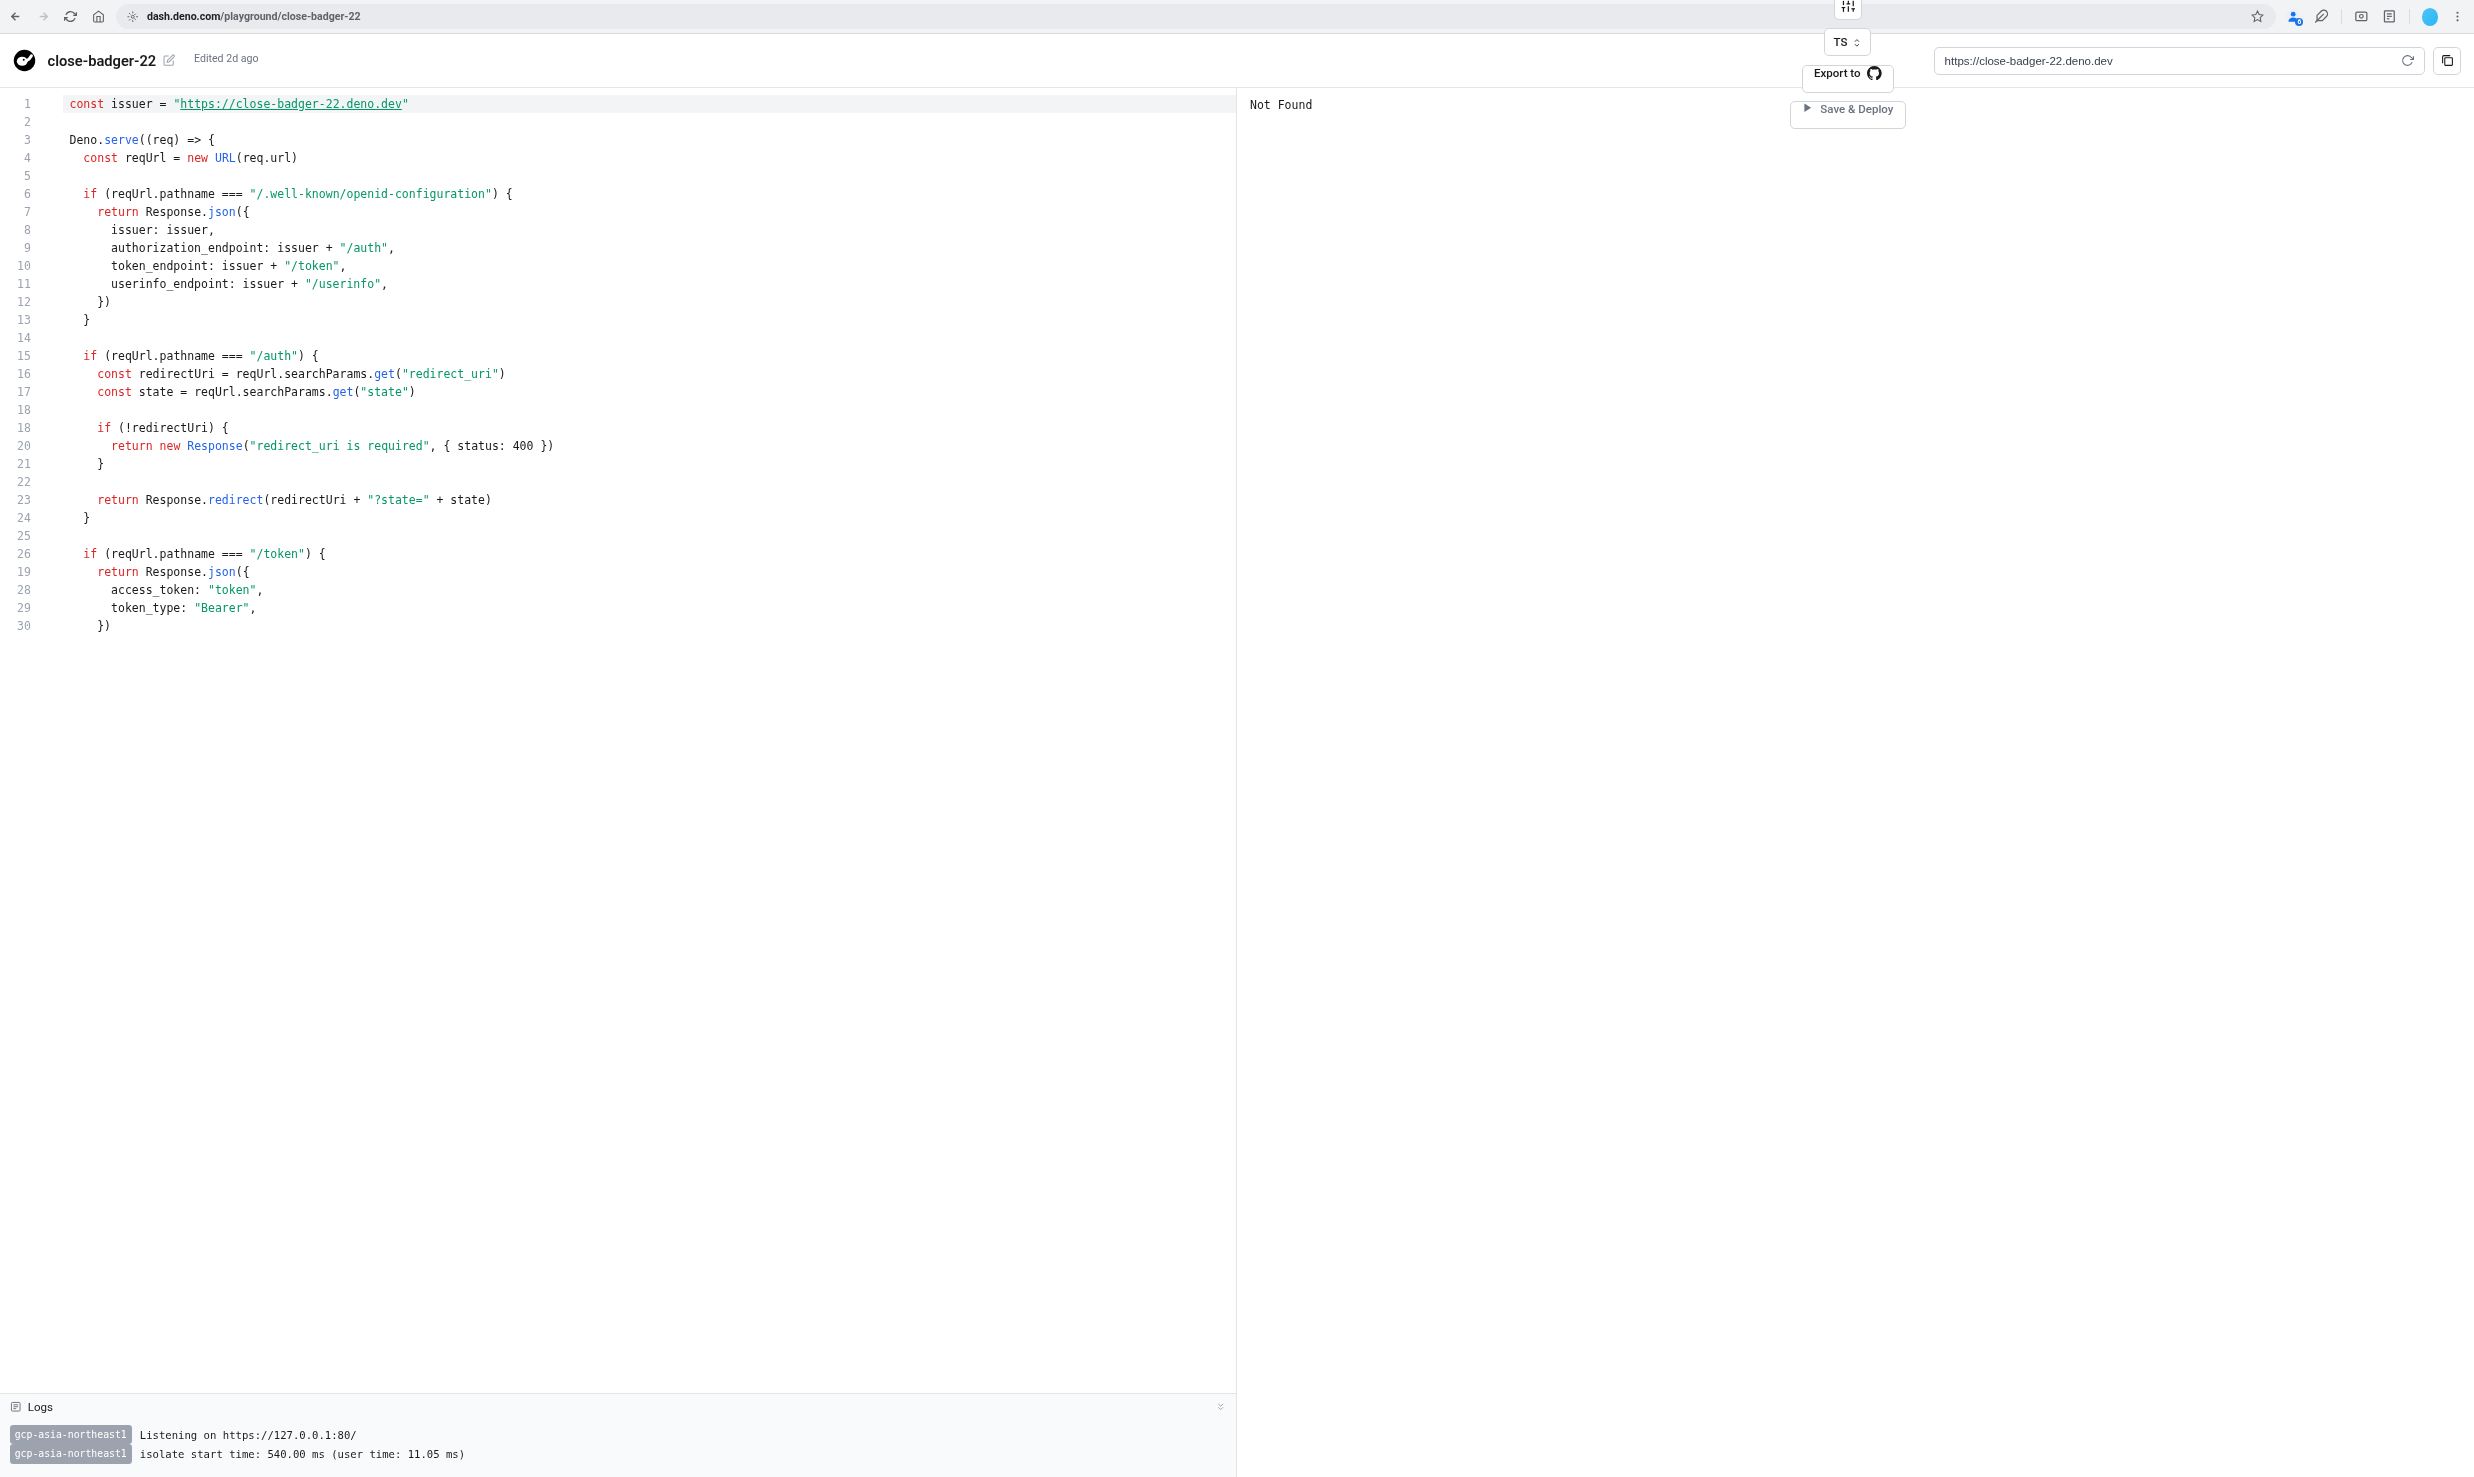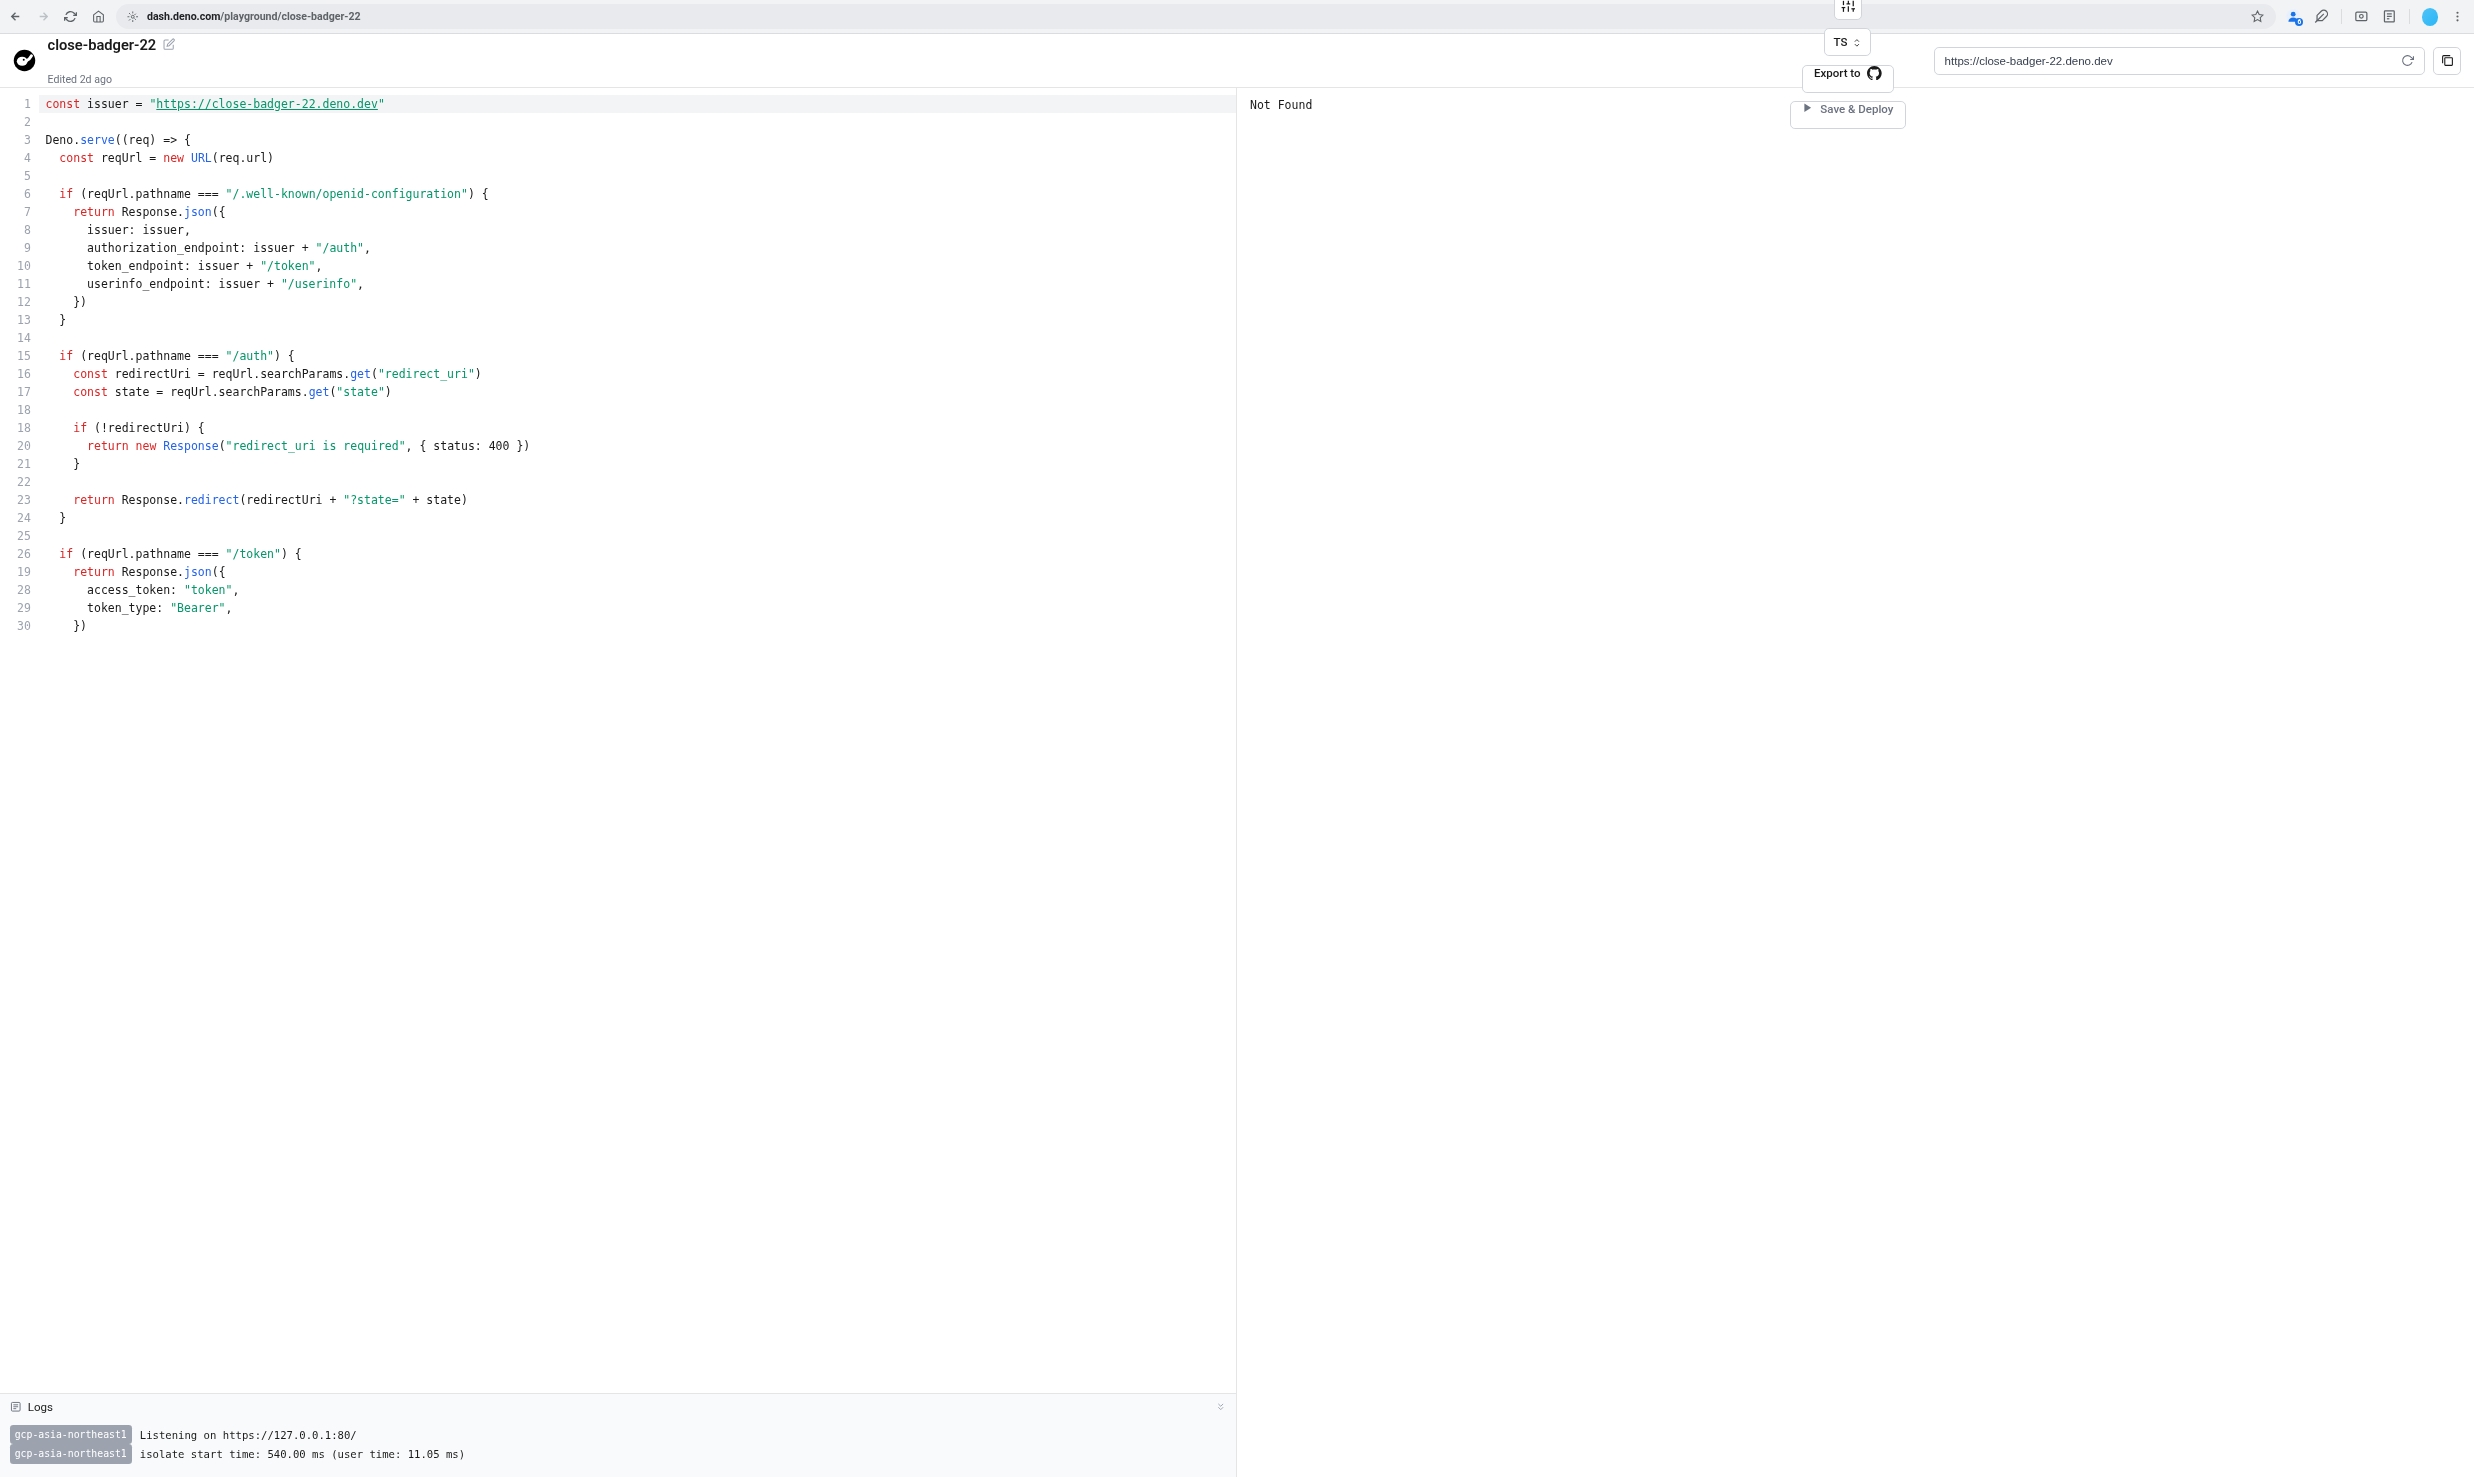--- a/index.html
+++ b/index.html
@@ -16,41 +16,41 @@
     .url-text .path { color: #5f6368; }
     .chrome-icons { display: flex; gap: 11.5px; align-items: center; }
     .chrome-icon { width: 16.4px; height: 16.4px; display: flex; align-items: center; justify-content: center; color: #5f6368; position: relative; }
     .badge { position: absolute; bottom: -1.6px; right: -1.6px; background: #1a73e8; color: #fff; font-size: 6.5px; border-radius: 50%; width: 8.2px; height: 8.2px; display: flex; align-items: center; justify-content: center; }
     .chrome-divider { width: 0.8px; height: 14.7px; background: #dadce0; }
     .globe-icon { width: 18px; height: 18px; border-radius: 50%; background: linear-gradient(135deg, #4fc3f7, #29b6f6); }
     
     
     .app-header { height: 54px; display: flex; align-items: center; padding: 0 13px; gap: 11.5px; border-bottom: 0.8px solid #e5e5e5; }
     .logo { width: 23px; height: 23px; }
-    .project-info { display: flex; flex-direction: column; gap: 19px; }
+    .project-info { display: flex; flex-direction: row; gap: 19px; }
     .project-name-row { display: flex; align-items: center; gap: 6.5px; }
     .project-name { font-size: 14.7px; font-weight: 600; }
     .edit-icon { color: #9ca3af; }
     .project-edited { font-size: 10.6px; color: #6b7280; }
     .header-spacer { flex: 1; }
     .header-actions { display: flex; gap: 8.2px; align-items: center; flex-direction: column; }
     .icon-btn { width: 28px; height: 28px; border: 0.8px solid #d1d5db; border-radius: 4.9px; display: flex; align-items: center; justify-content: center; cursor: pointer; background: #fff; }
     .lang-select { height: 28px; border: 0.8px solid #d1d5db; border-radius: 4.9px; padding: 0 8.2px; display: flex; align-items: center; gap: 4.9px; cursor: pointer; background: #fff; font-size: 11.5px; font-weight: 500; }
     .action-btn { height: 28px; border: 0.8px solid #d1d5db; border-radius: 4.9px; padding: 0 11.5px; display: flex; gap: 6.5px; cursor: pointer; background: #fff; font-size: 11.5px; font-weight: 500; }
     .action-btn.deploy { color: #6b7280; }
     .preview-bar { display: flex; align-items: center; gap: 8.2px; margin-left: 16.4px; }
     .preview-url { width: 491px; max-width: 42vw; height: 28px; border: 0.8px solid #d1d5db; border-radius: 4.9px; padding: 0 9.8px; display: flex; align-items: center; background: #fff; }
     .preview-url input { border: none; outline: none; flex: 1; font-size: 11.5px; color: #374151; background: transparent; }
     
     
     .main-area { display: flex; height: calc(100vh - 34px - 54px); }
     .editor-pane { width: 50%; display: flex; flex-direction: column; border-right: 0.8px solid #e5e5e5; }
     .code-area { flex: 1; display: flex; overflow: auto; font-family: "SF Mono", Menlo, Monaco, Consolas, monospace; font-size: 11.5px; line-height: 18px; }
     .gutter { width: 39px; text-align: right; padding: 6.5px 8.2px 6.5px 0; color: #9ca3af; user-select: none; flex-shrink: 0; background: #fff; }
-    .code-lines { padding: 6.5px 0; flex: 1; }
+    .code-lines { padding: 6.5px 0; flex: 1; margin-left: 24px; }
     .code-line { white-space: pre; padding: 0 6.5px; }
     .code-line.current { background: #f3f4f6; }
     
     .tok-kw { color: #dc2626; }
     .tok-str { color: #059669; }
     .tok-link { color: #059669; text-decoration: underline; }
     .tok-fn { color: #2563eb; }
     .tok-num { color: #1a1a1a; }
     
     

